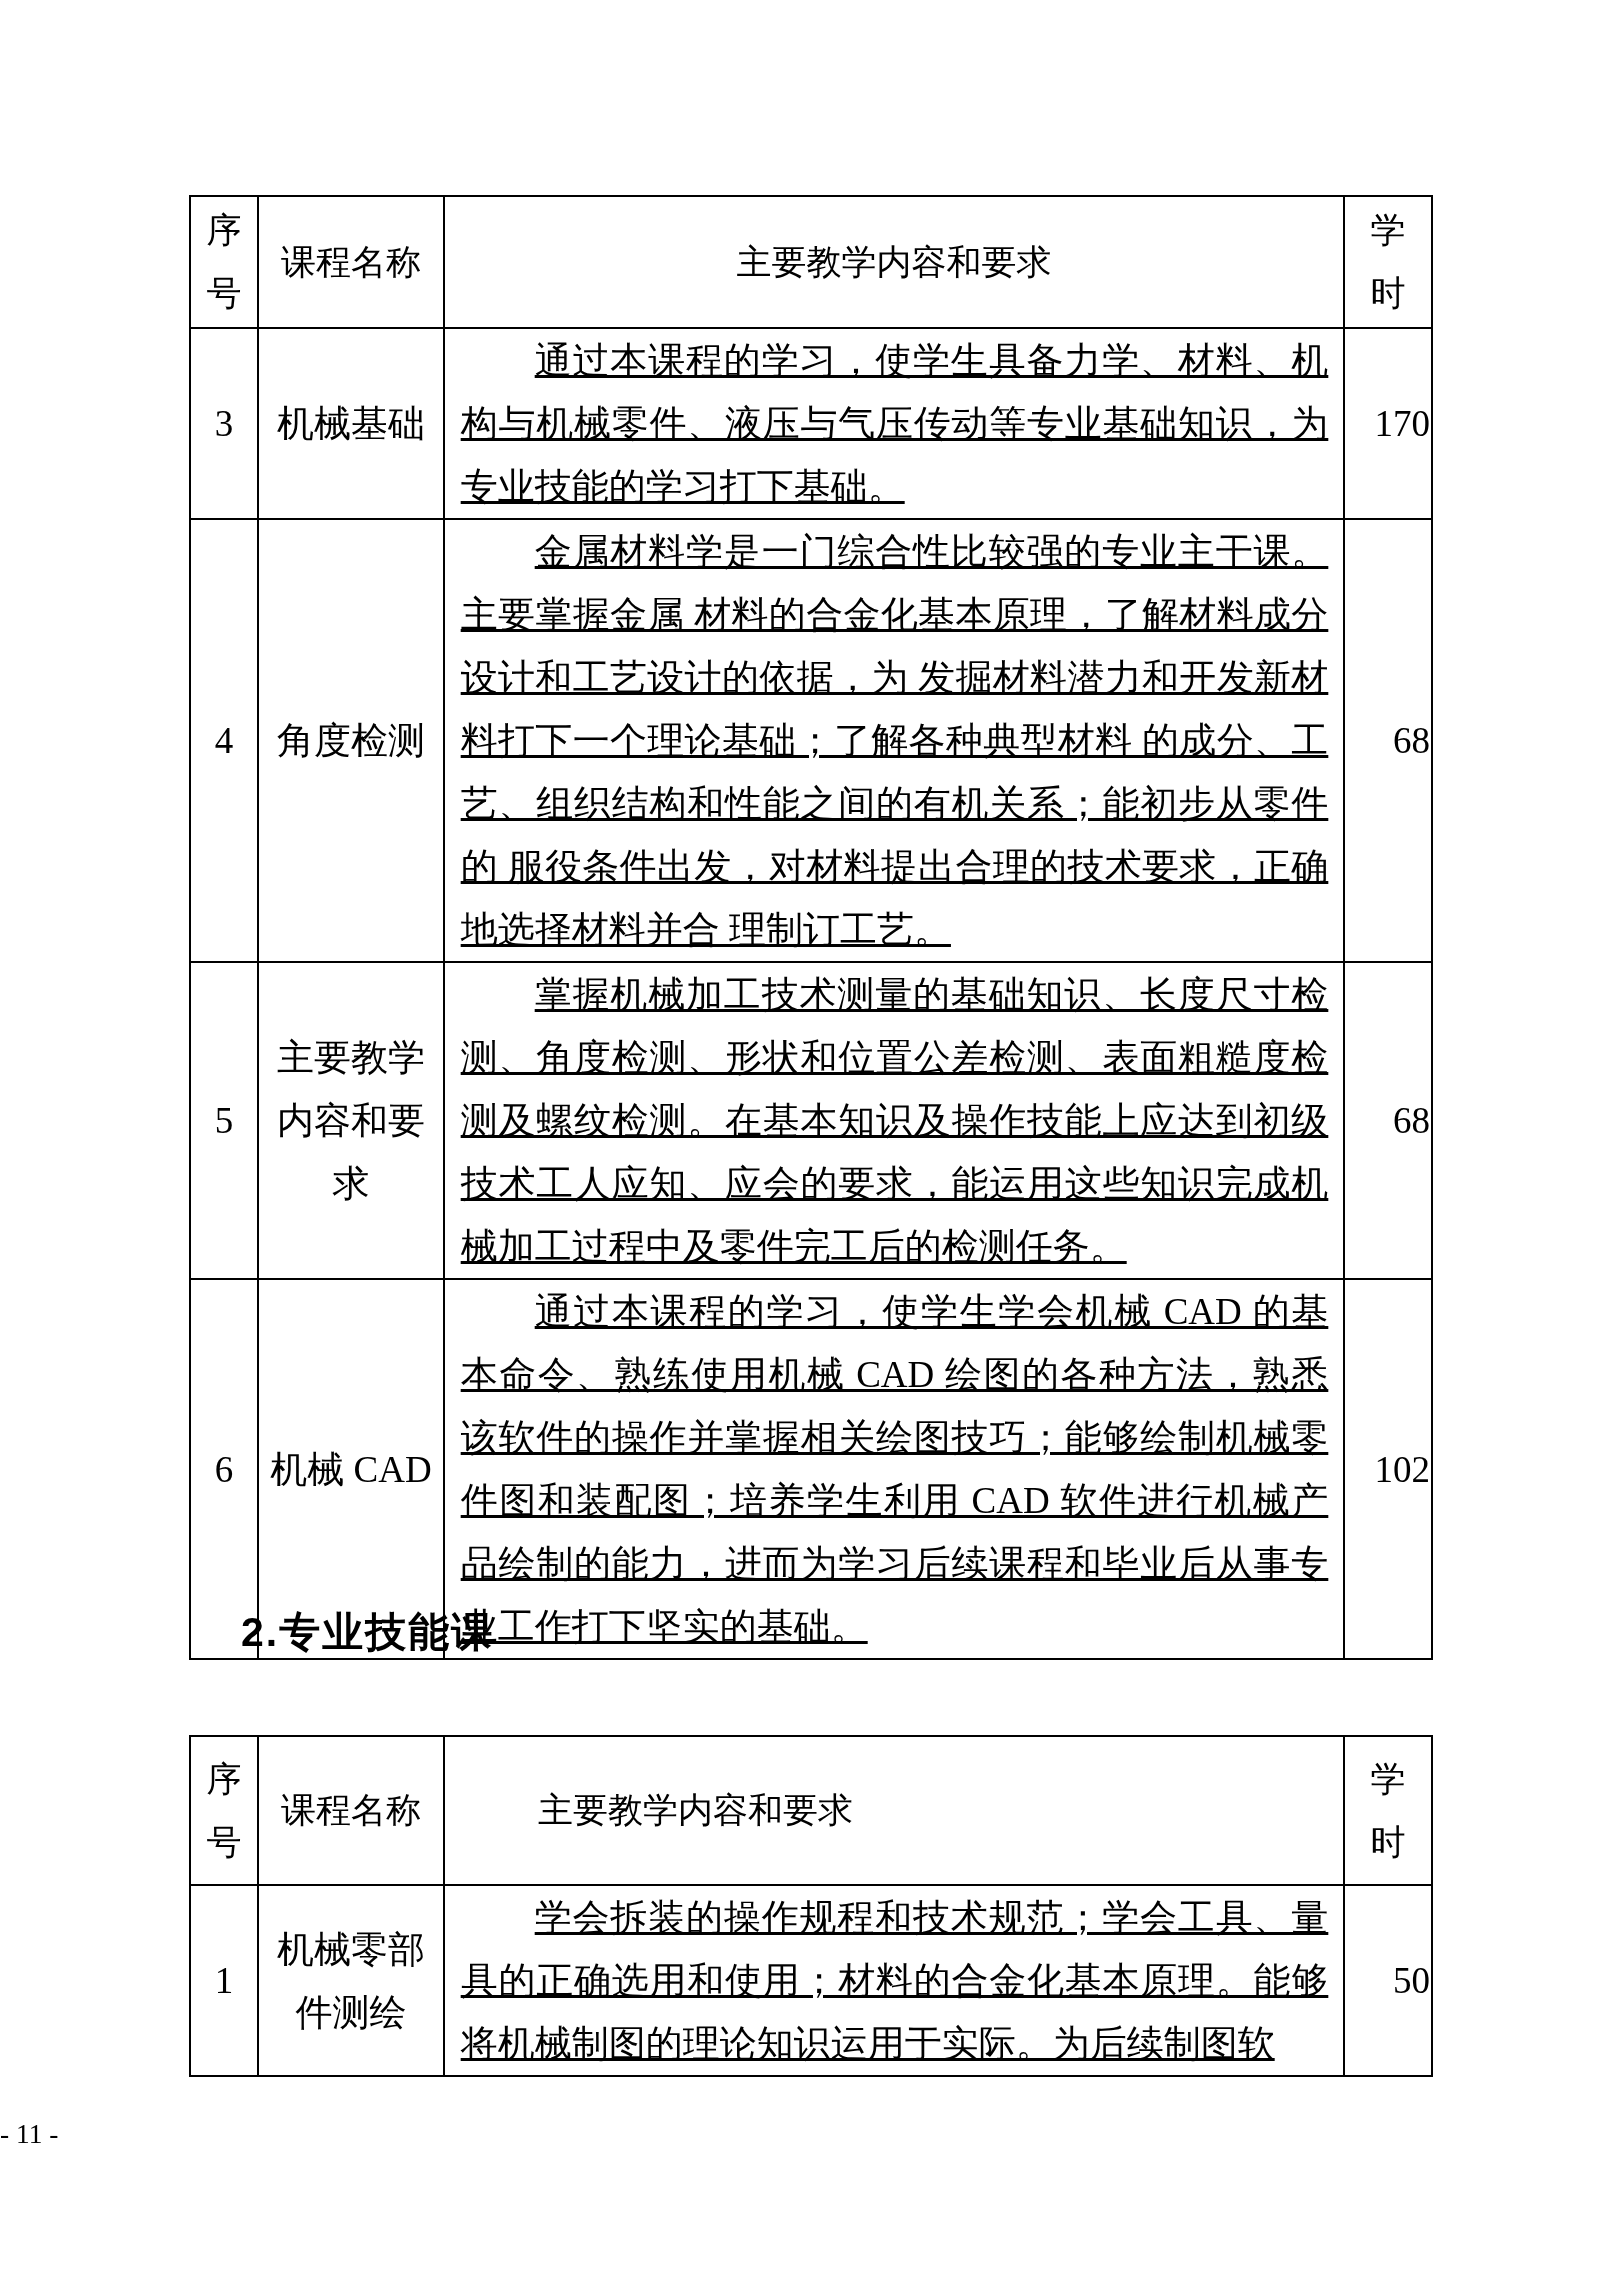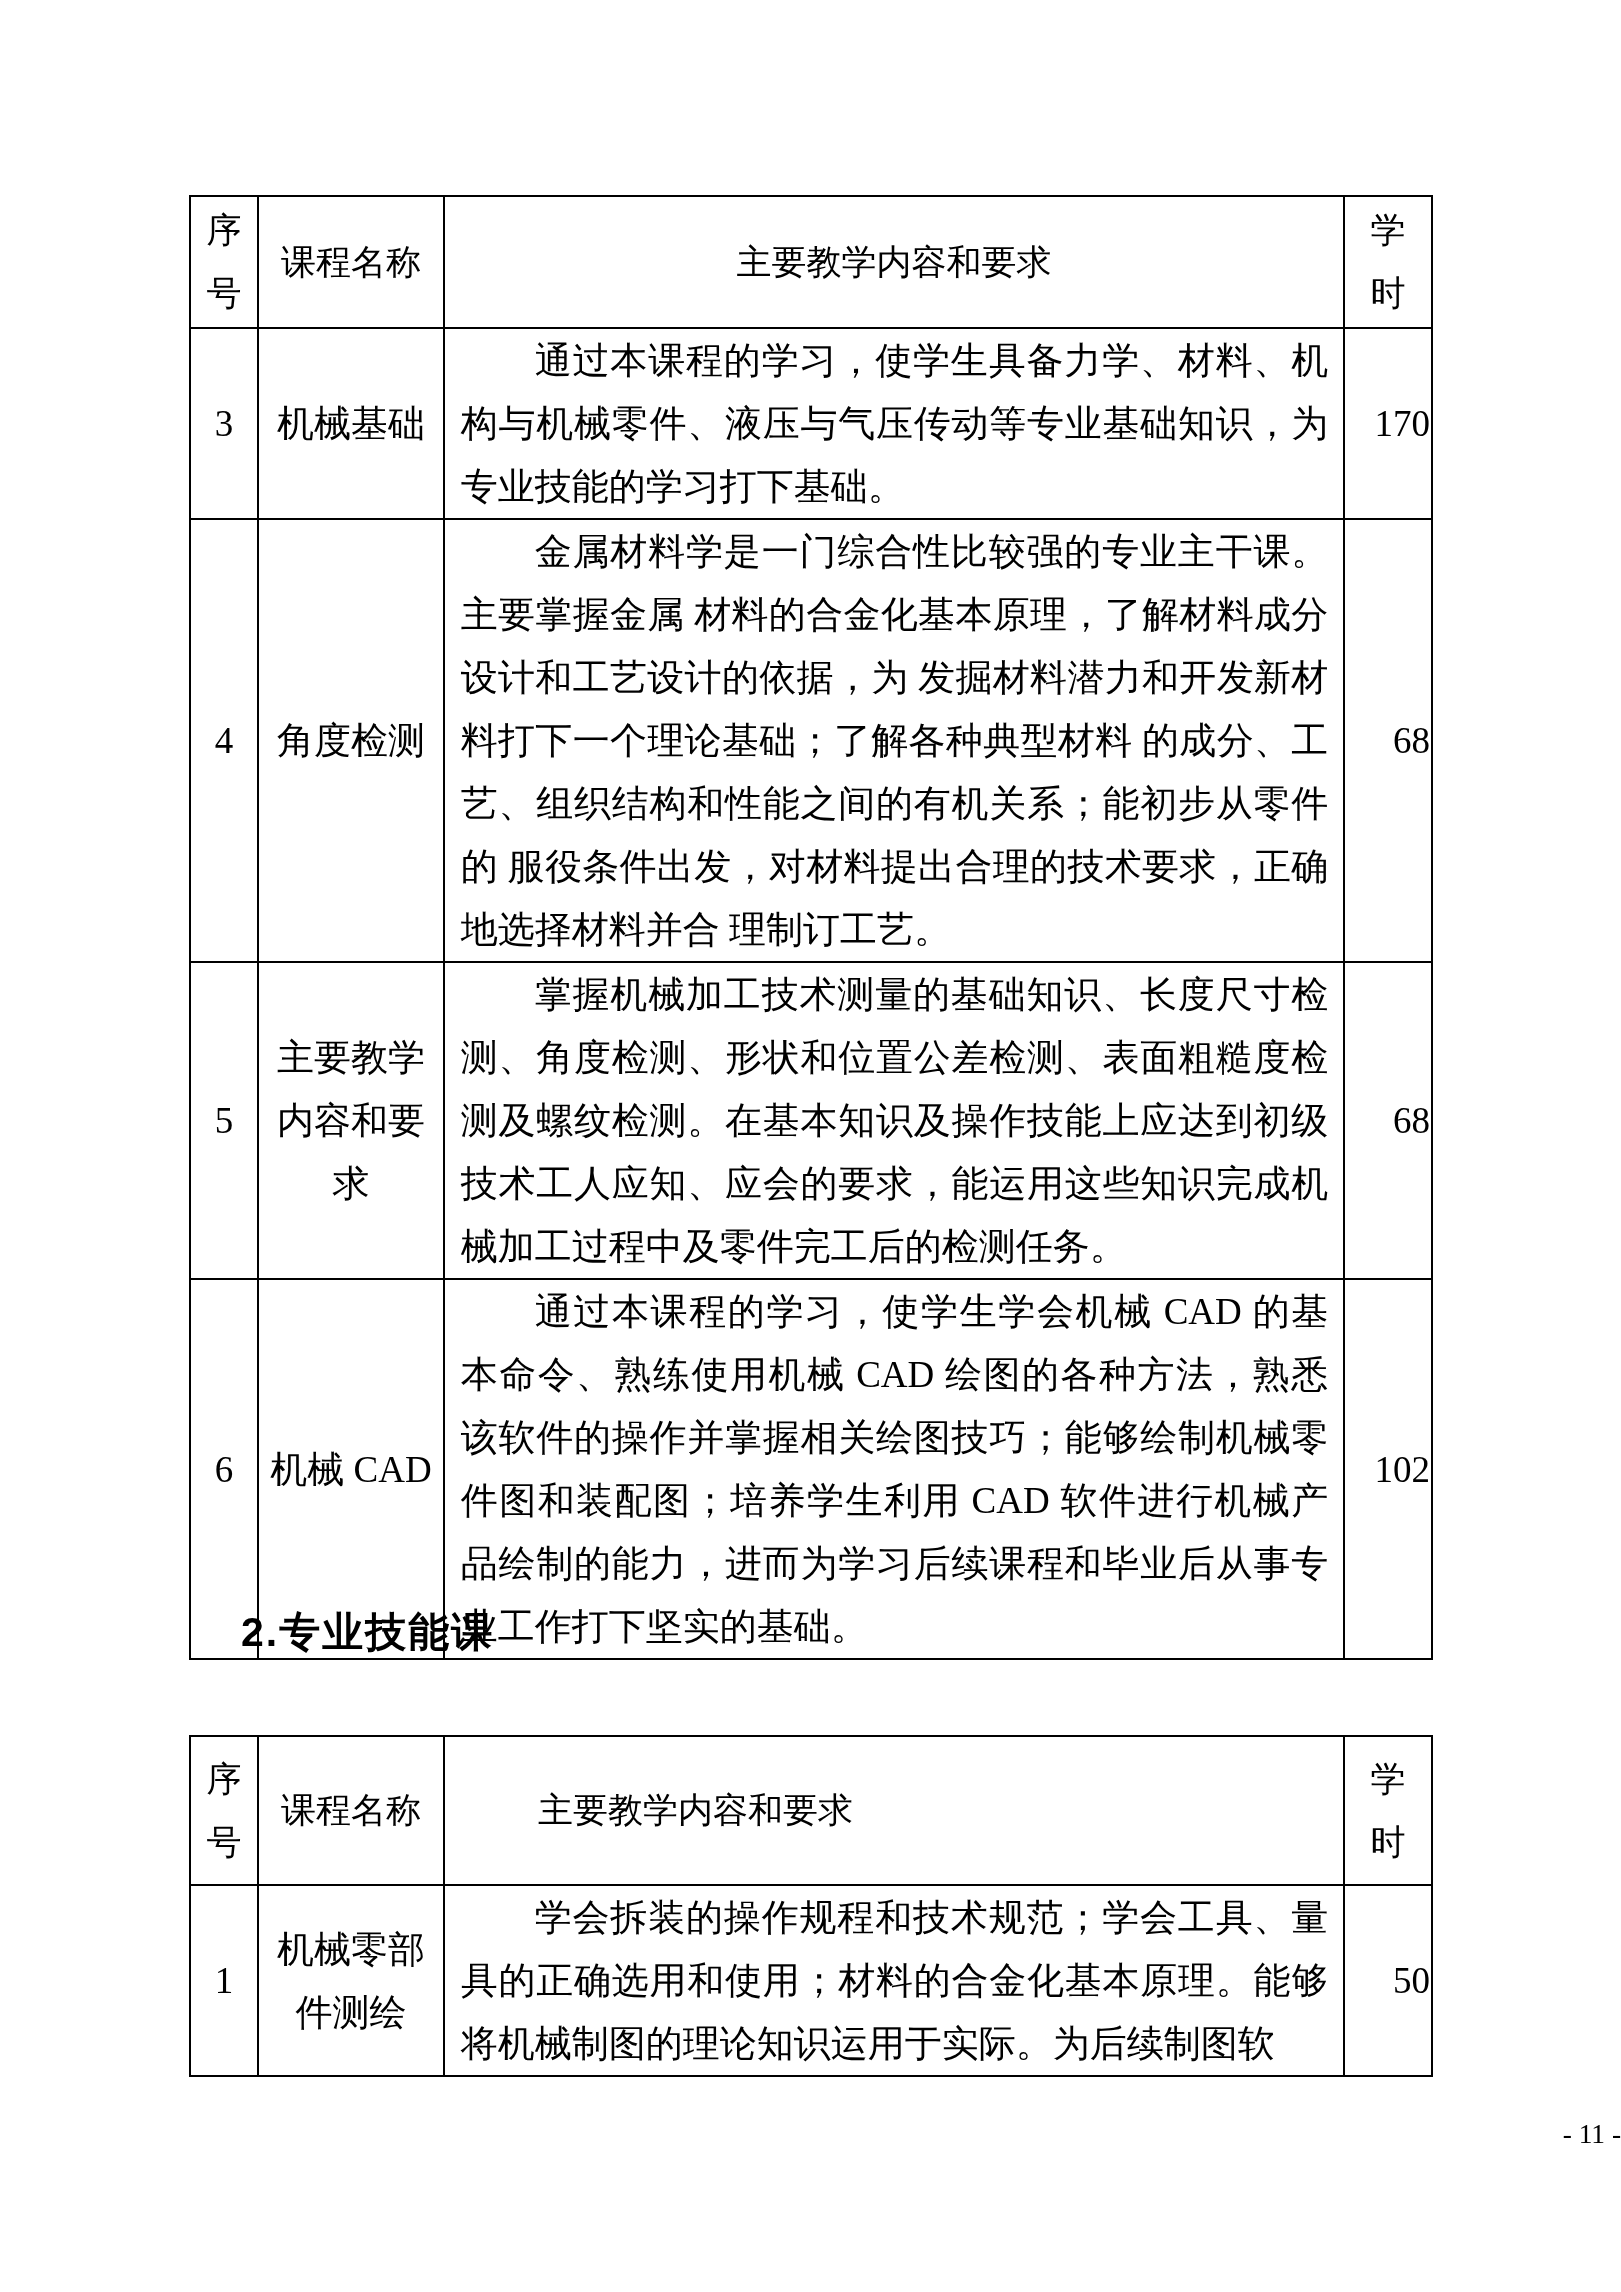--- a/index.html
+++ b/index.html
@@ -40,20 +40,21 @@
     line-height: 63px;
     padding: 0 8.8px;
     border-radius: 15px;
   }
   td.c-content {
     vertical-align: middle;
     text-align: justify;
     line-height: 63px;
     padding: 0 14.7px 0 15.7px;
     text-indent: 74px;
+    text-decoration: underline;
   }
   td.c-hours {
     text-align: right;
     vertical-align: middle;
   }
   td.hdr {
     text-align: center;
     vertical-align: middle;
     line-height: 63px;
     white-space: pre-line;
@@ -72,21 +73,21 @@
     font-weight: bold;
     font-size: 41px;
     letter-spacing: 2px;
     line-height: 49px;
   }
   .page-footer {
     position: absolute;
     top: 2119px;
     left: 0;
     width: 100%;
-    text-align: right;
+    text-align: left;
     font-size: 27.4px;
   }
 </style>
 </head>
 <body>
 
 <div class="page">
 
   <table class="course-table" id="table-basic">
     <colgroup>

